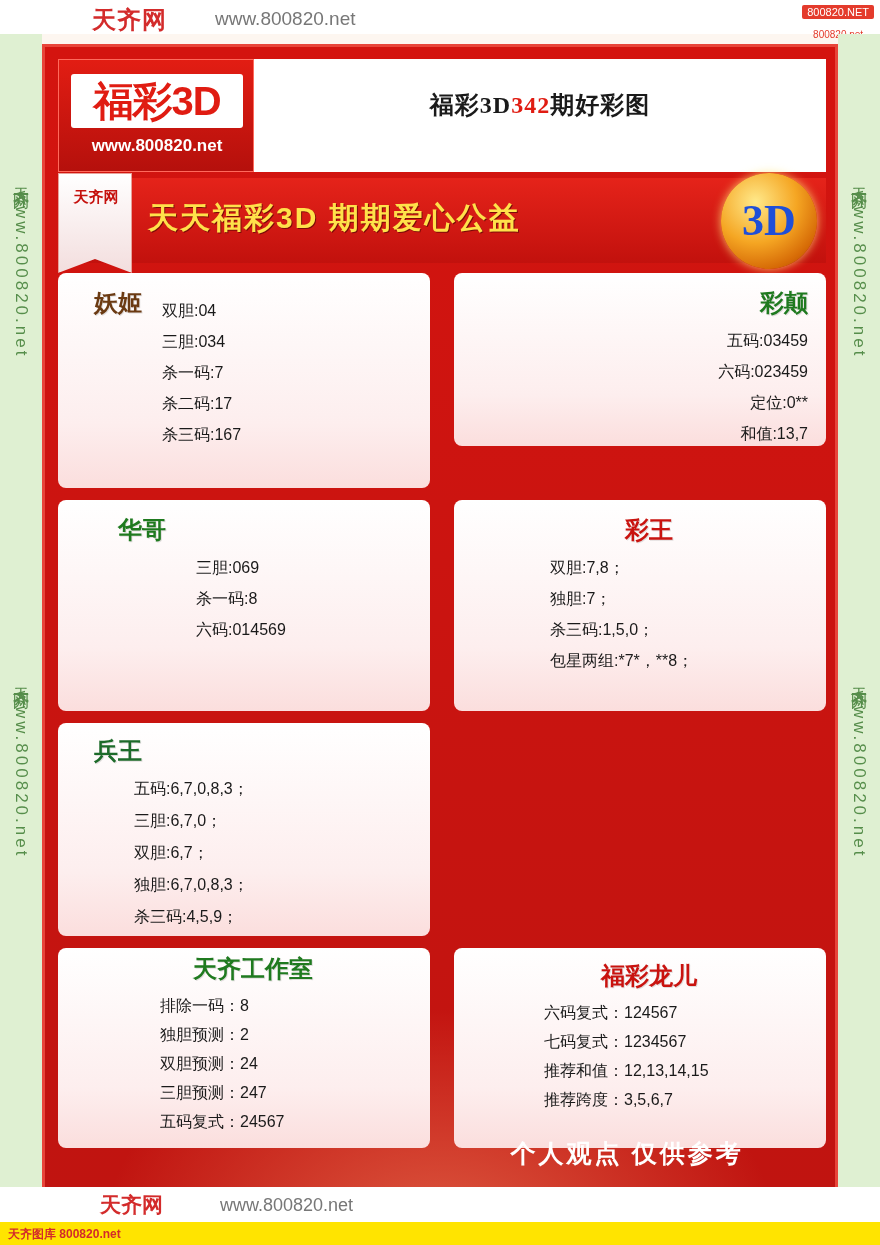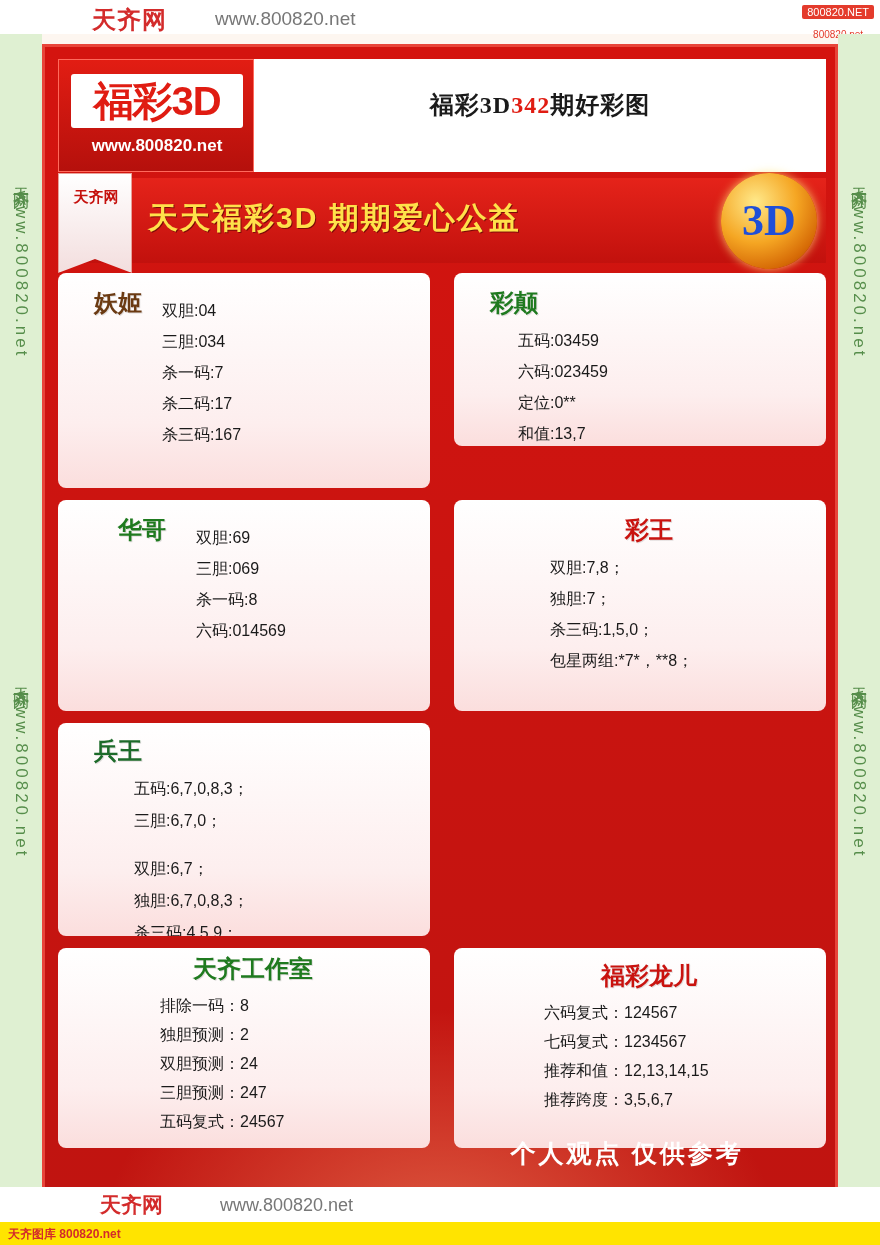--- a/index.html
+++ b/index.html
@@ -235,37 +235,36 @@
         <div class="panel left" style="height:215px;padding:14px 18px 0 36px;">
           <div class="p-title brown">妖姬</div>
           <ul class="p-lines">
             <li style="padding-left:68px;margin-top:-30px;">双胆:04</li>
             <li style="padding-left:68px;">三胆:034</li>
             <li style="padding-left:68px;">杀一码:7</li>
             <li style="padding-left:68px;">杀二码:17</li>
             <li style="padding-left:68px;">杀三码:167</li>
           </ul>
         </div>
-        <div class="panel right" style="height:173px;padding:14px 18px 0 36px;">
+        <div class="panel right" style="height:173px;padding:14px 18px 0 36px;text-align:right;">
           <div class="p-title">彩颠</div>
           <ul class="p-lines">
             <li style="padding-left:28px;">五码:03459</li>
             <li style="padding-left:28px;">六码:023459</li>
             <li style="padding-left:28px;">定位:0**</li>
             <li style="padding-left:28px;">和值:13,7</li>
             <li style="padding-left:28px;">跨度:14</li>
           </ul>
         </div>
       </div>
 
       <div class="row" style="height:211px;">
         <div class="panel left" style="height:211px;padding:14px 18px 0 60px;">
           <div class="p-title">华哥</div>
           <ul class="p-lines">
-            <li style="padding-left:78px;margin-top:-30px;">双胆:69</li>
             <li style="padding-left:78px;">三胆:069</li>
             <li style="padding-left:78px;">杀一码:8</li>
             <li style="padding-left:78px;">六码:014569</li>
           </ul>
         </div>
         <div class="panel right" style="height:211px;padding:14px 18px 0 36px;">
           <div class="p-title red" style="text-align:center;">彩王</div>
           <ul class="p-lines">
             <li style="padding-left:60px;">双胆:7,8；</li>
             <li style="padding-left:60px;">独胆:7；</li>
@@ -274,21 +273,21 @@
           </ul>
         </div>
       </div>
 
       <div class="row" style="height:213px;">
         <div class="panel left" style="height:213px;padding:12px 18px 12px 36px;">
           <div class="p-title dgreen">兵王</div>
           <ul class="p-lines">
             <li style="padding-left:40px;line-height:32px;">五码:6,7,0,8,3；</li>
             <li style="padding-left:40px;line-height:32px;">三胆:6,7,0；</li>
-            <li style="padding-left:40px;line-height:32px;margin-top:16px;">双胆:6,7；</li>
+            <li style="padding-left:40px;line-height:32px;">双胆:6,7；</li>
             <li style="padding-left:40px;line-height:32px;">独胆:6,7,0,8,3；</li>
             <li style="padding-left:40px;line-height:32px;">杀三码:4,5,9；</li>
           </ul>
         </div>
       </div>
 
       <div class="row" style="height:200px;">
         <div class="panel left" style="height:200px;padding:5px 18px 0 36px;">
           <div class="p-title" style="text-align:center;">天齐工作室</div>
           <ul class="p-lines">

